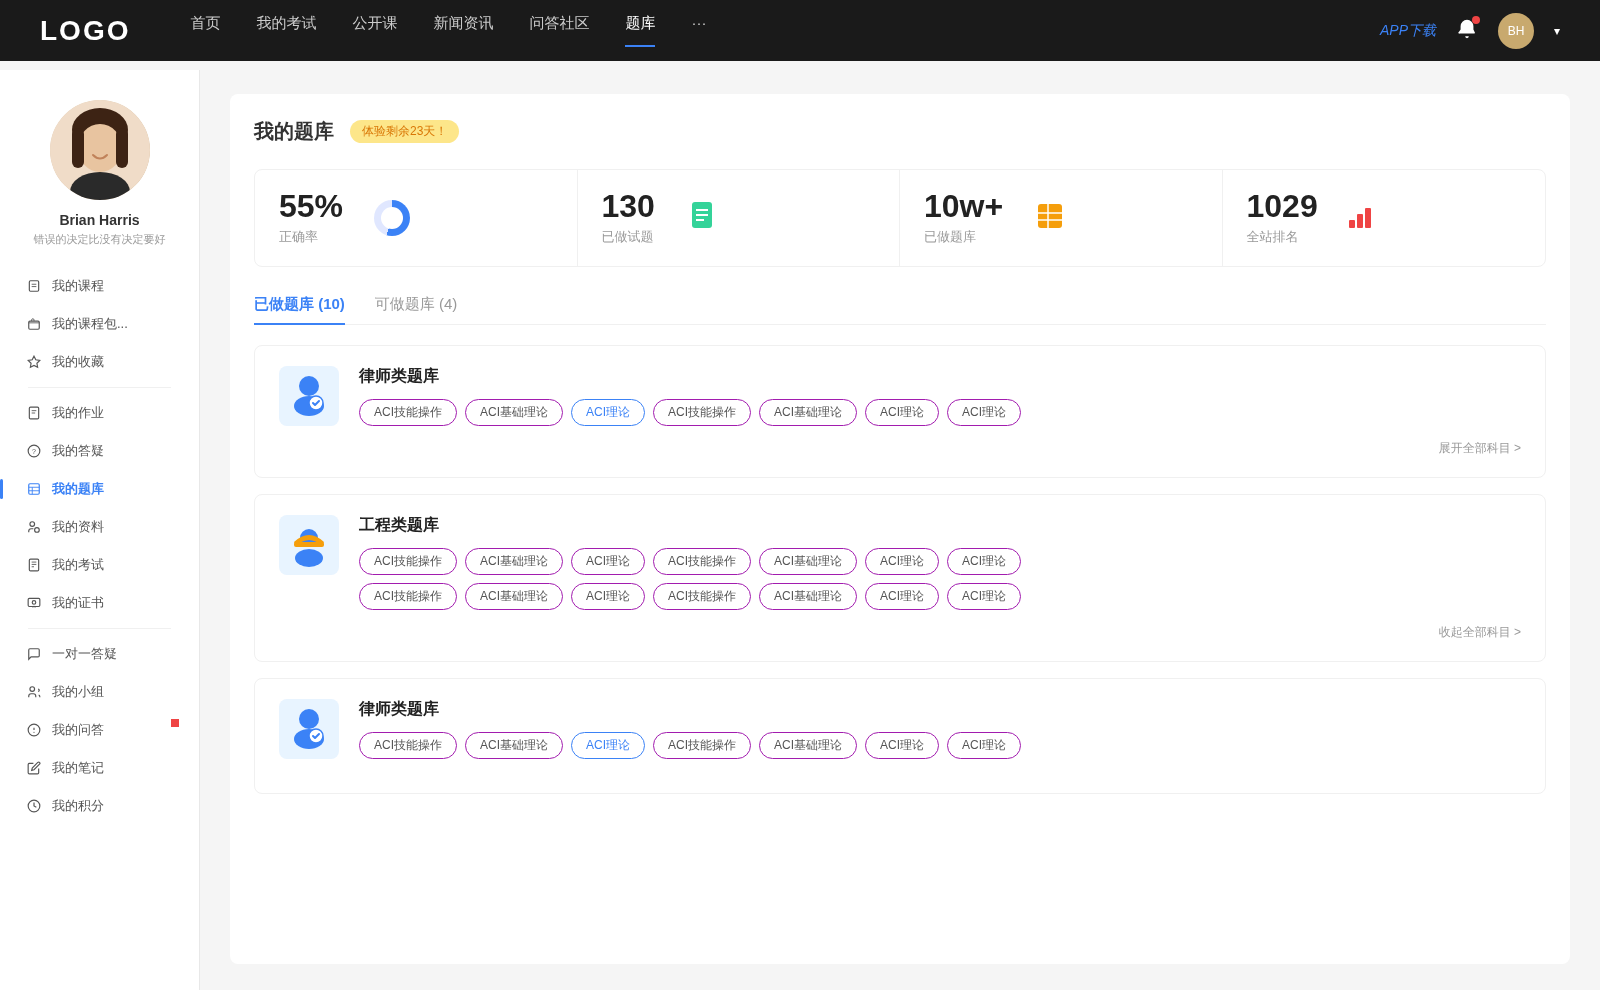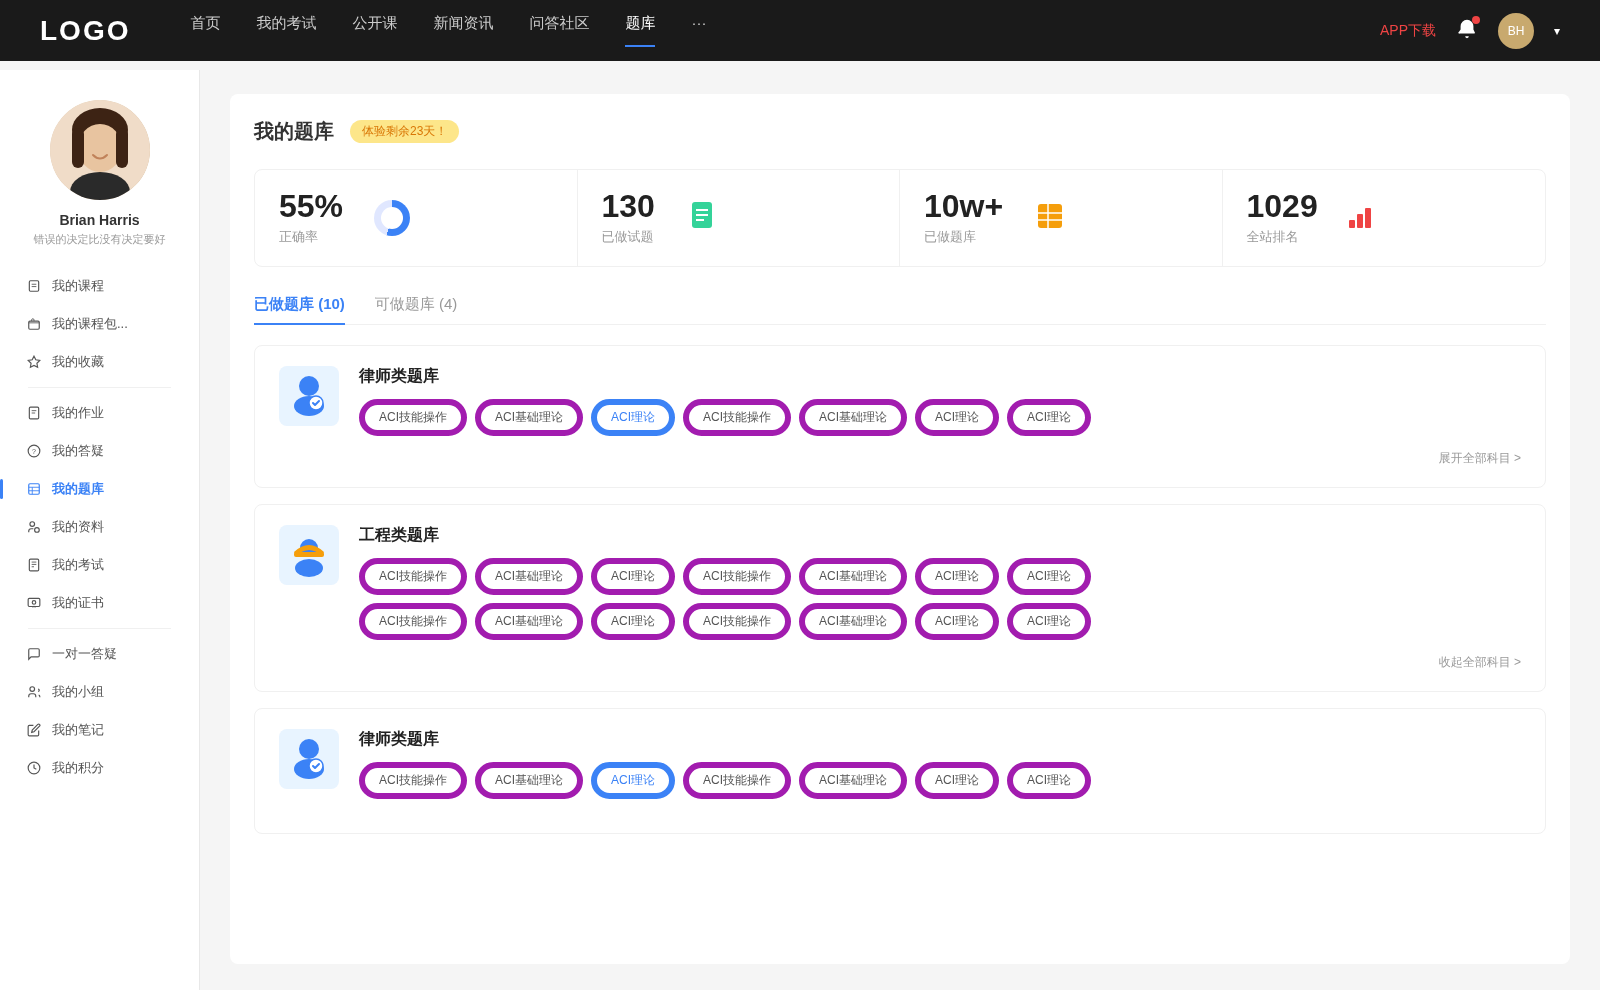--- a/index.html
+++ b/index.html
@@ -40,23 +40,24 @@
       padding-bottom: 12px;
     }
     .navbar-right {
       display: flex;
       align-items: center;
       gap: 20px;
       color: #fff;
       font-size: 14px;
     }
     .navbar-app-btn {
-      color: #ef4444;
+      color: #3b82f6;
       font-size: 14px;
       cursor: pointer;
+      font-style: italic;
     }
     .bell-icon {
       position: relative;
       cursor: pointer;
     }
     .bell-icon svg { width:22px; height:22px; fill:#fff; }
     .bell-dot {
       position: absolute;
       top: -2px; right: -2px;
       width: 8px; height: 8px;
@@ -275,21 +276,21 @@
       color: #222;
       margin-bottom: 12px;
     }
     .qbank-tags {
       display: flex;
       flex-wrap: wrap;
       gap: 8px;
     }
     .tag {
       padding: 4px 14px;
-      border: 6px solid #a21caf;
+      border: 1px solid #a21caf;
       border-radius: 20px;
       font-size: 12px;
       color: #555;
       cursor: pointer;
     }
     .tag.active {
       border-color: #3b82f6;
       color: #3b82f6;
     }
     .qbank-footer {
@@ -501,20 +502,31 @@
         <span class="sidebar-item-icon">
           <svg viewBox="0 0 24 24">
               <circle cx="9" cy="7" r="4" fill="none" stroke="currentColor" stroke-width="2"></circle>
               <path d="M3 21v-2a4 4 0 0 1 4-4h4a4 4 0 0 1 4 4v2" fill="none" stroke="currentColor" stroke-width="2"></path>
               <path d="M19 7c1.1 0 2 .9 2 2s-.9 2-2 2M22 21v-1a3 3 0 0 0-2-2.8" stroke="currentColor" stroke-width="2" fill="none"></path>
             </svg>
         </span>
         <span>我的小组</span>
       </div>
 
+      <div class="sidebar-item" style="position:relative;">
+        <span class="sidebar-item-icon">
+          <svg viewBox="0 0 24 24">
+              <circle cx="12" cy="12" r="10" fill="none" stroke="currentColor" stroke-width="2"></circle>
+              <line x1="12" y1="8" x2="12" y2="12" stroke="currentColor" stroke-width="2"></line>
+              <circle cx="12" cy="16" r="1" fill="currentColor"></circle>
+            </svg>
+        </span>
+        <span>我的问答</span>
+        <span style="position:absolute;right:10px;top:8px;width:8px;height:8px;background:#ef4444;border-radius:50;"></span>
+      </div>
 
       <div class="sidebar-item">
         <span class="sidebar-item-icon">
           <svg viewBox="0 0 24 24">
               <path d="M11 4H4a2 2 0 0 0-2 2v14a2 2 0 0 0 2 2h14a2 2 0 0 0 2-2v-7" fill="none" stroke="currentColor" stroke-width="2"></path>
               <path d="M18.5 2.5a2.121 2.121 0 0 1 3 3L12 15l-4 1 1-4 9.5-9.5z" fill="none" stroke="currentColor" stroke-width="2"></path>
             </svg>
         </span>
         <span>我的笔记</span>
       </div>

